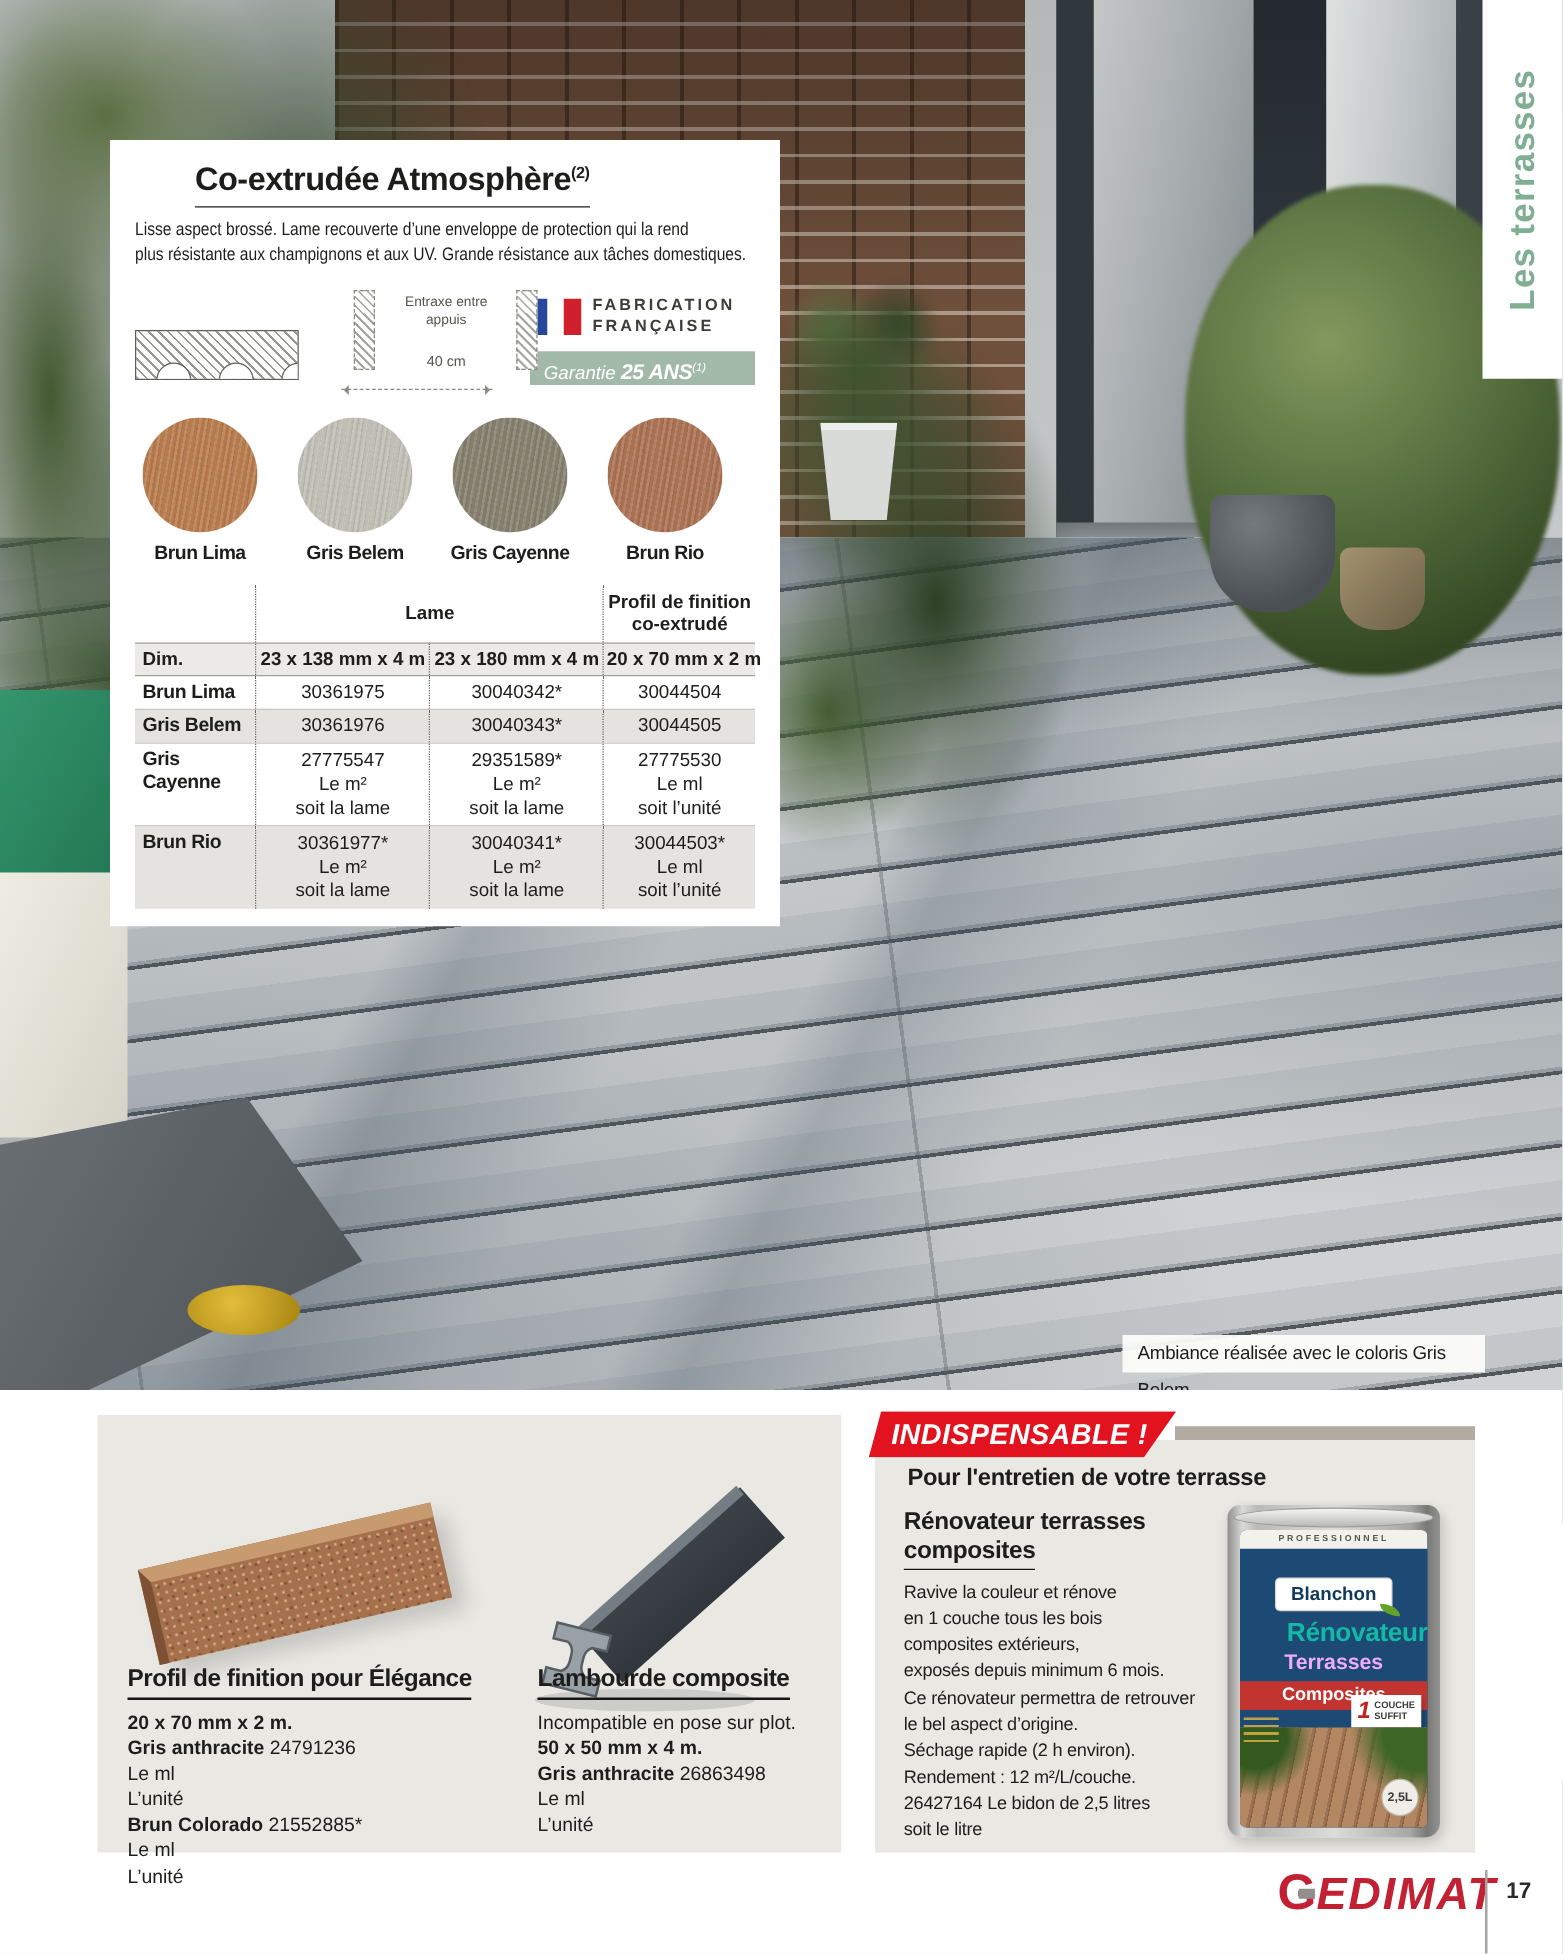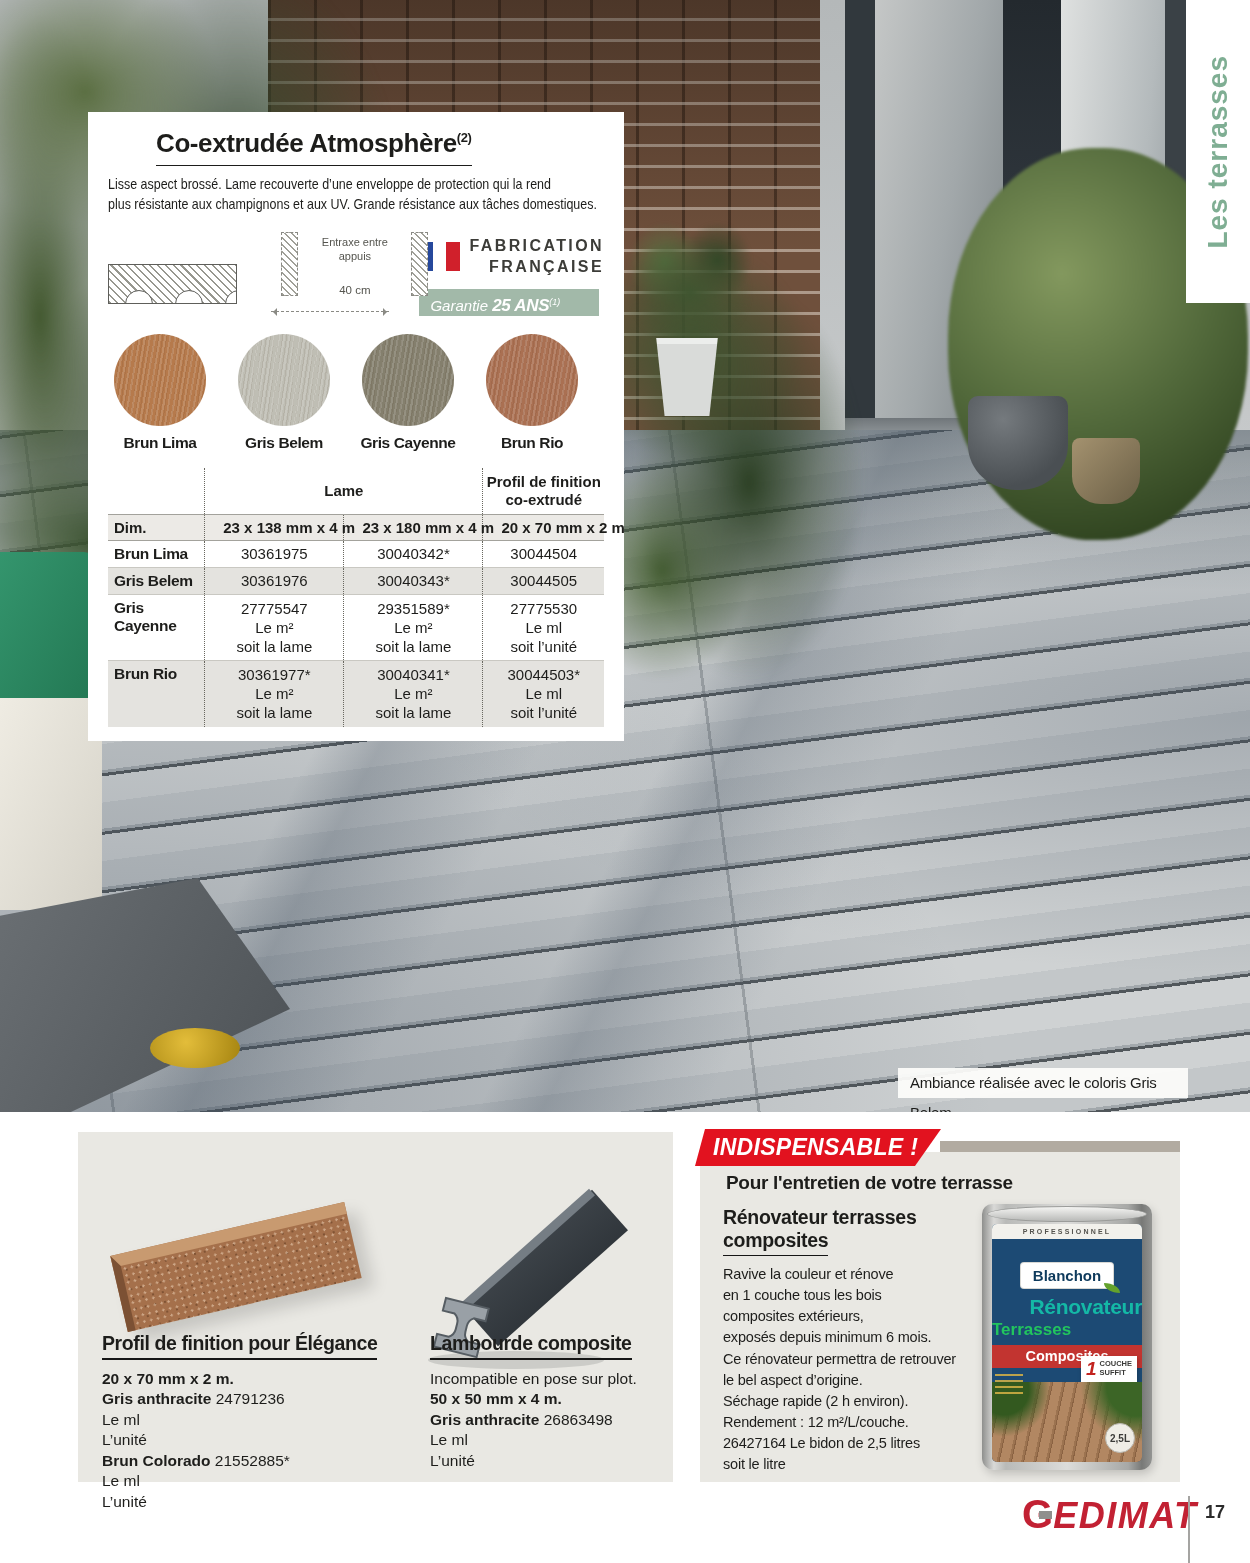--- a/index.html
+++ b/index.html
@@ -88,40 +88,40 @@
   .evalue{position:absolute;left:52px;top:56px;width:88px;text-align:center;font-size:11.5px;color:#55554f;}
   .earrow{position:absolute;left:12px;right:14px;bottom:8px;border-top:1px dashed #8a8a84;}
   .earrow:before,.earrow:after{content:"";position:absolute;top:-4px;border:4px solid rgba(0,0,0,0);}
   .earrow:before{left:-2px;border-right-color:#8a8a84;}
   .earrow:after{right:-2px;border-left-color:#8a8a84;}
   .made{margin-left:16px;display:flex;flex-direction:column;gap:11px;padding-top:8px;}
   .fab{display:flex;align-items:center;gap:9px;}
   .flag{display:flex;width:41px;height:29px;}
   .flag i{display:block;width:13.5px;height:100%;}
   .flag .fb{background:#26489c;} .flag .fw{background:#fff;} .flag .fr{background:#d0202b;}
-  .fab-text{font-size:16px;font-weight:bold;letter-spacing:2.4px;color:#3c3c38;line-height:1.3;text-align:right;}
+  .fab-text{font-size:13px;font-weight:bold;letter-spacing:2.4px;color:#3c3c38;line-height:1.3;}
   .garantie{width:180px;height:27px;background:#a2b9a9;color:#fff;font-style:italic;font-size:15px;line-height:27px;padding-left:11px;}
   .garantie b{font-size:17px;letter-spacing:-0.3px;}
   .garantie sup{font-size:9px;}
 
   .swatches{display:flex;gap:20px;margin-top:14px;}
   .sw{width:104px;text-align:center;}
   .sw .dot{width:92px;height:92px;border-radius:50%;margin:0 auto;
     background-image:repeating-linear-gradient(100deg,rgba(255,255,255,.14) 0 2px,rgba(0,0,0,0) 2px 5px),repeating-linear-gradient(98deg,rgba(60,30,10,.08) 0 1px,rgba(0,0,0,0) 1px 4px);}
   .sw.c0 .dot{background-color:#b67a4c;} .sw.c1 .dot{background-color:#bfbeb4;}
   .sw.c2 .dot{background-color:#847f6d;} .sw.c3 .dot{background-color:#aa7052;}
   .sw .lbl{margin-top:8px;font-weight:bold;font-size:15.5px;letter-spacing:-0.4px;}
 
   .ptable{border-collapse:collapse;width:100%;margin-top:16px;table-layout:fixed;}
   .ptable td{text-align:center;font-size:15px;padding:3px 2px;}
   .vd{border-left:1px dotted #68675f;}
   .grow td{padding-top:5px;padding-bottom:5px;border-bottom:1px solid #a3a29c;}
   .glame{font-weight:bold;font-size:17px;}
   .gprofil{font-weight:bold;font-size:15.5px;line-height:1.18;}
-  .dimrow td{background:#eceae6;font-weight:bold;font-size:15px;border-bottom:1px solid #a3a29c;padding:4px 18px;white-space:nowrap;}
+  .dimrow td{background:#eceae6;font-weight:bold;font-size:15px;border-bottom:1px solid #a3a29c;padding:4px 2px;white-space:nowrap;}
   .dimrow .dlabel{text-align:left;padding-left:6px;}
   .drow td{border-bottom:1px solid #c9c8c2;padding-top:4px;padding-bottom:4px;}
   .drow:last-child td{border-bottom:none;}
   .drow .name{text-align:left;padding-left:6px;font-weight:bold;font-size:15.5px;letter-spacing:-0.3px;}
   .shaded td{background:#e4e3df;}
   .tall td{vertical-align:top;}
   .cl{display:block;line-height:1.28;}
 
   
   .fin-box{position:absolute;left:78px;top:1132px;width:595px;height:350px;background:#e9e8e3;z-index:20;}
@@ -152,21 +152,21 @@
   
   .can{position:absolute;left:282px;top:52px;width:170px;height:266px;border-radius:10px 10px 12px 12px;
     background:linear-gradient(90deg,#8e8f8d 0%,#d9d9d7 7%,#b9bab8 14%,#dcdcda 50%,#a7a8a6 86%,#787977 94%,#939492 100%);
     box-shadow:2px 4px 10px rgba(0,0,0,.18);}
   .can-lid{position:absolute;left:5px;right:5px;top:2px;height:16px;border-radius:50%;background:linear-gradient(#f4f4f2,#b9bab8);border:1px solid #9b9c9a;}
   .can-label{position:absolute;left:10px;right:10px;top:20px;bottom:8px;background:#1c4a74;border-radius:5px;overflow:hidden;}
   .lbl-top{height:15px;background:#f2f1ec;color:#55544f;font-size:7px;letter-spacing:2.2px;text-align:center;line-height:15px;font-weight:bold;}
   .blanchon{width:92px;height:25px;margin:24px auto 0;background:#fff;border-radius:3px;color:#0e3a5c;font-weight:bold;font-size:15px;text-align:center;line-height:25px;position:relative;box-shadow:0 0 0 1px #d8d8d4;}
   .blanchon:after{content:"";position:absolute;right:-7px;bottom:-5px;width:16px;height:10px;background:#64a22c;border-radius:0 100% 0 100%;}
   .lbl-ren{margin-top:7px;text-align:right;color:#14b8a6;font-size:21px;font-weight:bold;letter-spacing:-0.3px;}
-  .lbl-ter{margin-top:1px;text-align:left;color:#22c55e;font-size:17px;font-weight:bold;}
+  .lbl-ter{margin-top:1px;text-align:center;color:#f0abfc;font-size:17px;font-weight:bold;}
   .lbl-band{margin-top:5px;height:23px;background:#c23430;color:#fff;font-size:14.5px;font-weight:bold;text-align:center;line-height:23px;}
   .couche{position:absolute;right:5px;top:132px;background:#fff;display:flex;align-items:center;gap:3px;padding:2px 5px;box-shadow:1px 2px 4px rgba(0,0,0,.25);}
   .couche .num{color:#c2231f;font-size:19px;font-weight:bold;font-style:italic;}
   .couche .txt{display:flex;flex-direction:column;font-size:7.5px;font-weight:bold;color:#3a3a38;line-height:1.15;}
   .lbl-deck{position:absolute;left:0;right:0;top:158px;bottom:0;
     background:
       radial-gradient(circle at 8% 10%, #33591f 0 16%, rgba(51,89,31,0) 30%),
       radial-gradient(circle at 96% 6%, #3c6526 0 18%, rgba(60,101,38,0) 34%),
       repeating-linear-gradient(102deg,#b28762 0 9px,#9c7350 9px 11px,#8a6242 11px 12px);}
   .side-marks{position:absolute;left:3px;top:150px;width:28px;height:22px;background:repeating-linear-gradient(180deg,#d7b245 0 2px,rgba(0,0,0,0) 2px 6px);opacity:.85;}

